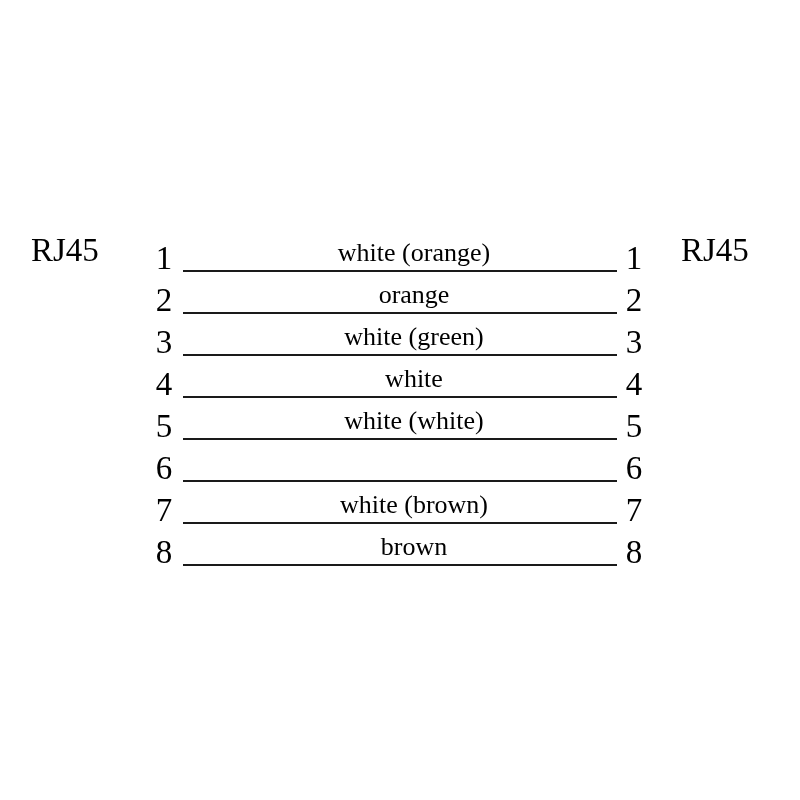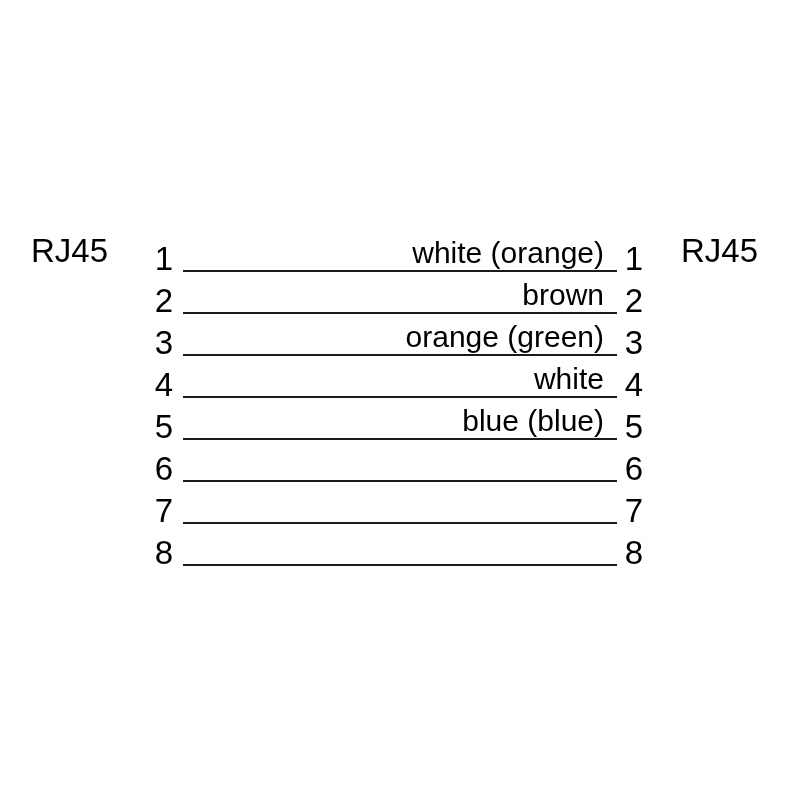--- a/index.html
+++ b/index.html
@@ -12,20 +12,21 @@
     font-family: "Liberation Sans", sans-serif;
     color: #000000;
   }
 
   #diagram-root {
     position: relative;
     width: 800px;
     height: 624px;
     background: #ffffff;
     overflow: hidden;
+    font-family: Liberation Serif, serif;
   }
 
   
   .connector-label {
     position: absolute;
     font-size: 33px;
     line-height: 33px;
     color: #000000;
     white-space: nowrap;
     letter-spacing: 0px;
@@ -72,25 +73,25 @@
     position: absolute;
     left: 183px;
     width: 434px;
     top: 0;
     height: 0;
     border-top: 2px solid #1a1a1a;
   }
 
   .wire-label {
     position: absolute;
-    left: 170px;
+    left: 197px;
     width: 434px;
     top: -33px;
-    text-align: right;
-    font-size: 30px;
+    text-align: center;
+    font-size: 26px;
     line-height: 31px;
     color: #000000;
     white-space: nowrap;
   }
 </style>
 </head>
 <body>
 
 <div id="diagram-root">
 
@@ -99,53 +100,55 @@
   <div id="connector-right" class="connector-label">RJ45</div>
 
   <div id="pin-rows">
       <div class="pin-row" style="top: 270px;">
         <div class="wire-label">white (orange)</div>
         <div class="wire-line"></div>
         <div class="pin-number left">1</div>
         <div class="pin-number right">1</div>
       </div>
       <div class="pin-row" style="top: 312px;">
-        <div class="wire-label">brown</div>
+        <div class="wire-label">orange</div>
         <div class="wire-line"></div>
         <div class="pin-number left">2</div>
         <div class="pin-number right">2</div>
       </div>
       <div class="pin-row" style="top: 354px;">
-        <div class="wire-label">orange (green)</div>
+        <div class="wire-label">white (green)</div>
         <div class="wire-line"></div>
         <div class="pin-number left">3</div>
         <div class="pin-number right">3</div>
       </div>
       <div class="pin-row" style="top: 396px;">
         <div class="wire-label">white</div>
         <div class="wire-line"></div>
         <div class="pin-number left">4</div>
         <div class="pin-number right">4</div>
       </div>
       <div class="pin-row" style="top: 438px;">
-        <div class="wire-label">blue (blue)</div>
+        <div class="wire-label">white (white)</div>
         <div class="wire-line"></div>
         <div class="pin-number left">5</div>
         <div class="pin-number right">5</div>
       </div>
       <div class="pin-row" style="top: 480px;">
         <div class="wire-line"></div>
         <div class="pin-number left">6</div>
         <div class="pin-number right">6</div>
       </div>
       <div class="pin-row" style="top: 522px;">
+        <div class="wire-label">white (brown)</div>
         <div class="wire-line"></div>
         <div class="pin-number left">7</div>
         <div class="pin-number right">7</div>
       </div>
       <div class="pin-row" style="top: 564px;">
+        <div class="wire-label">brown</div>
         <div class="wire-line"></div>
         <div class="pin-number left">8</div>
         <div class="pin-number right">8</div>
       </div>
     </div>
 
 </div>
 
 </body></html>

